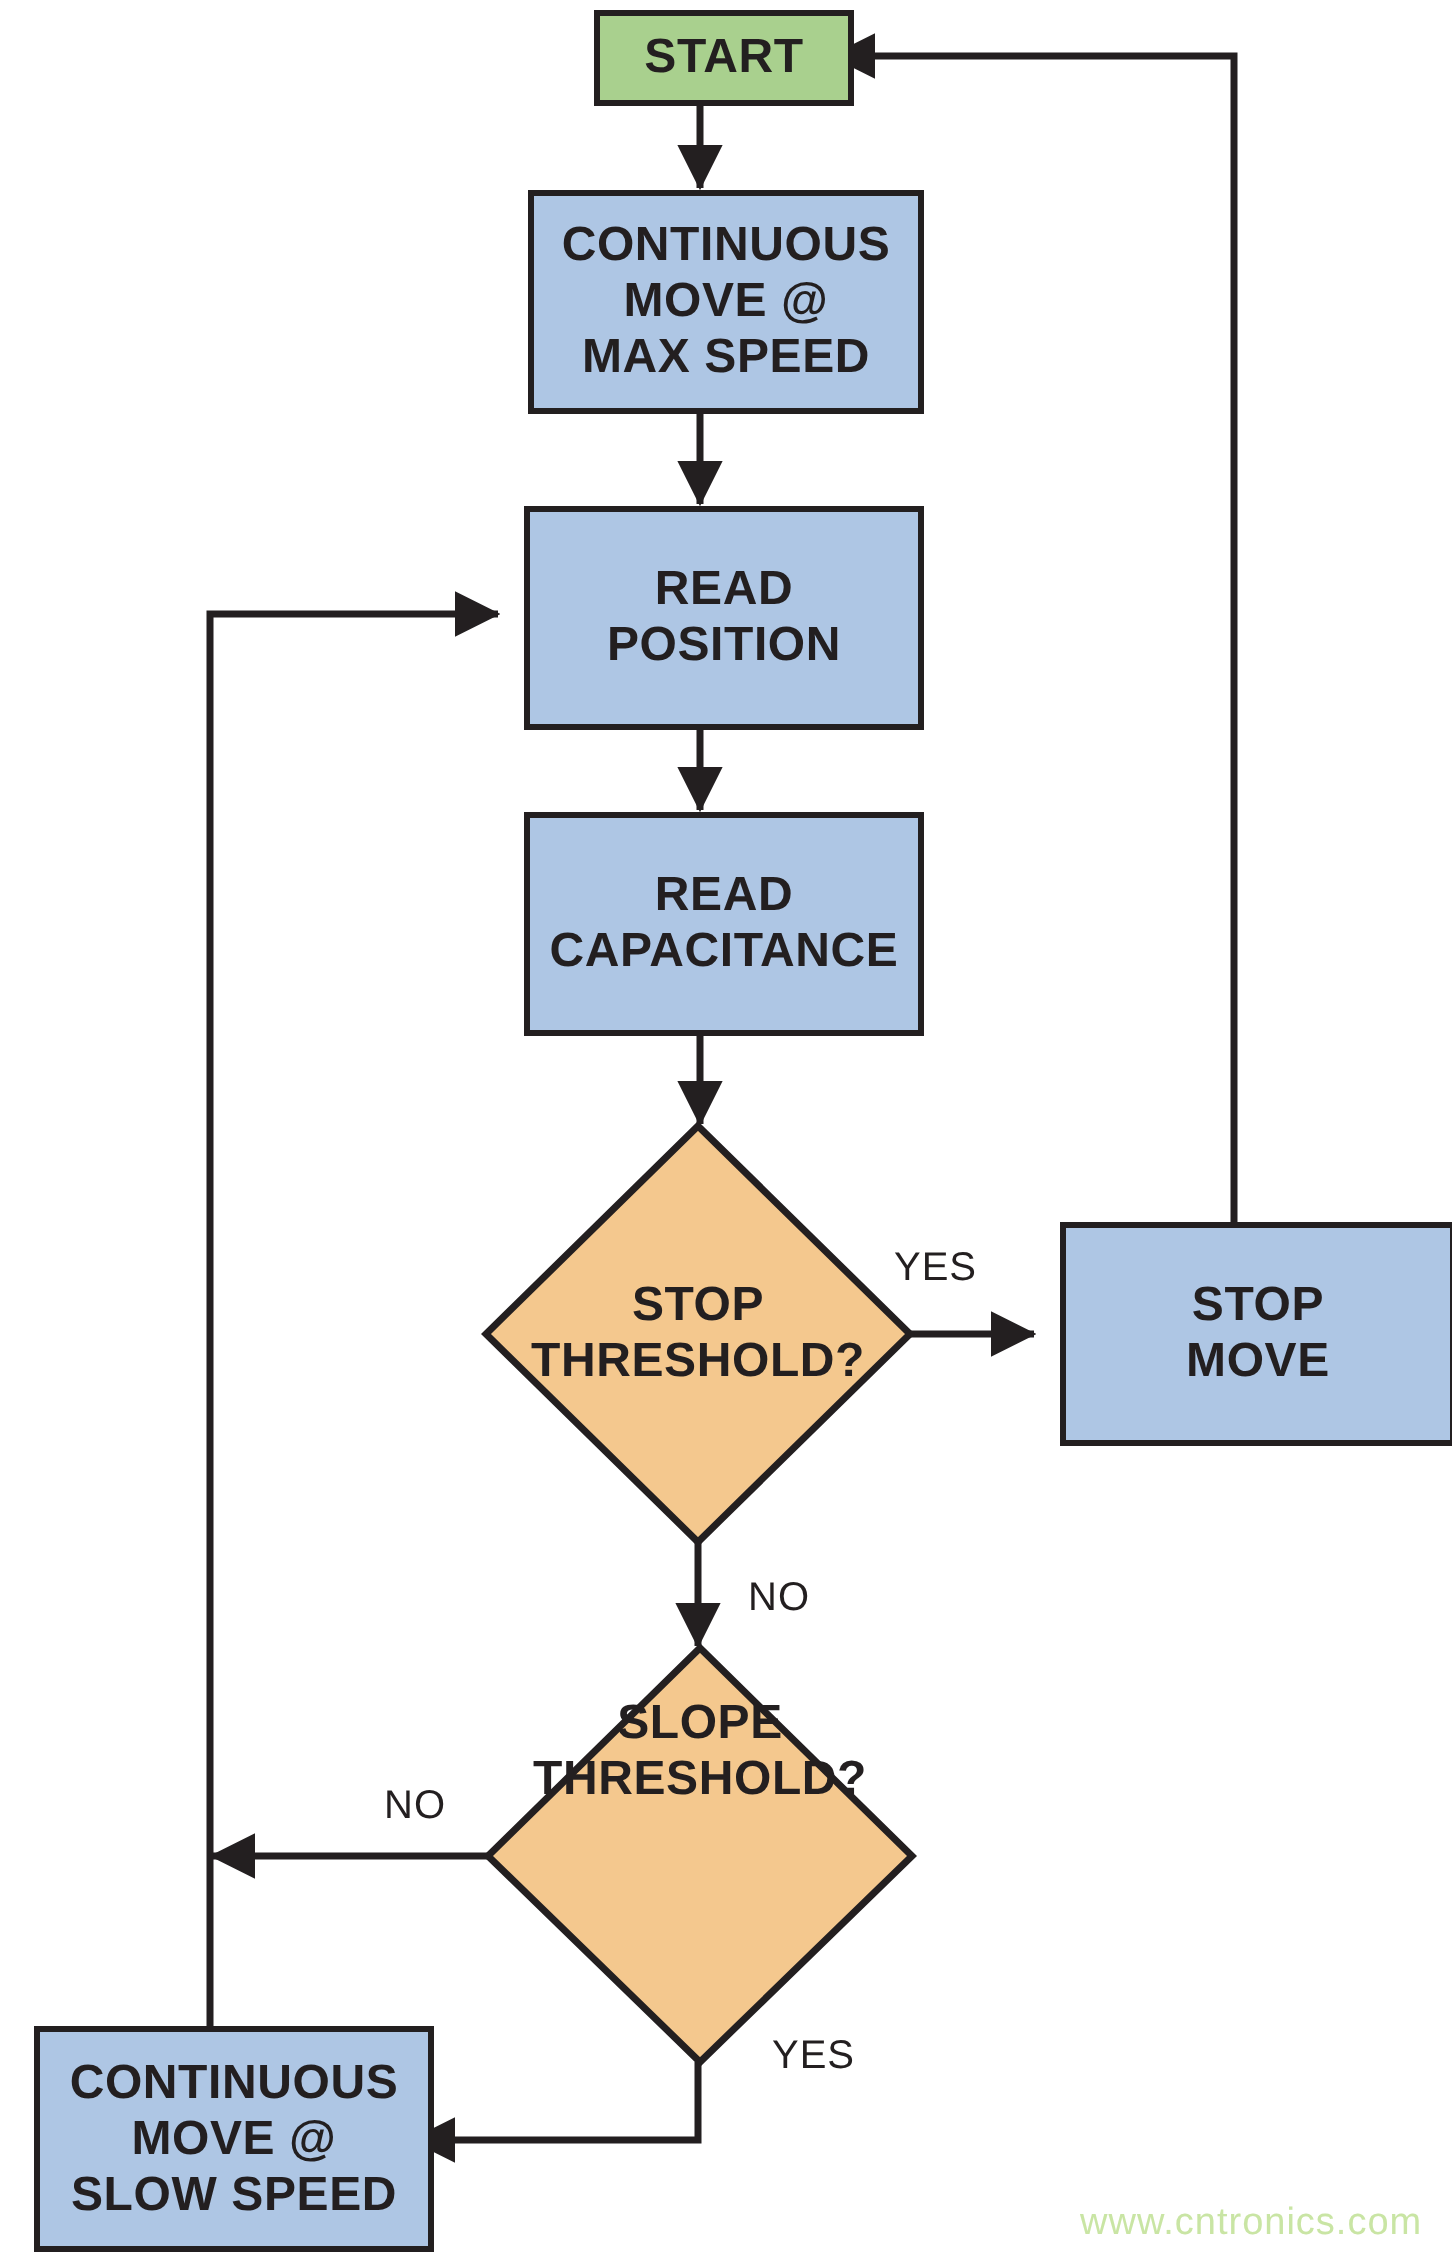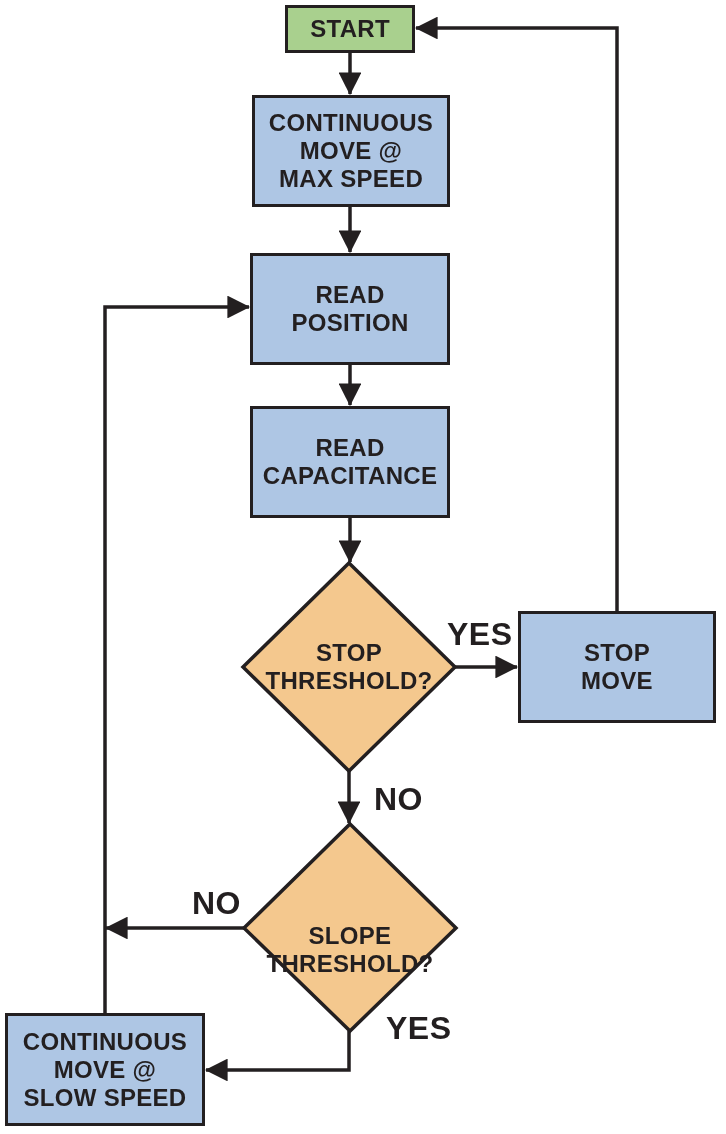--- a/index.html
+++ b/index.html
@@ -40,20 +40,21 @@
     display: flex;
     align-items: center;
     justify-content: center;
     text-align: center;
     font-weight: bold;
     font-size: 24px;
     line-height: 28px;
     letter-spacing: 0.3px;
     color: var(--color-text, #231f20);
     white-space: pre-line;
+    margin-left: 12px;
   }
   .node.terminator { background: var(--color-start-fill, #a9d08e); }
   .node.process    { background: var(--color-process-fill, #aec6e4); text-align: center; }
   .diamond-label {
     position: absolute;
     z-index: 2;
     display: flex;
     align-items: center;
     justify-content: center;
     text-align: center;
@@ -61,22 +62,22 @@
     font-size: 24px;
     line-height: 28px;
     letter-spacing: 0.3px;
     color: var(--color-text, #231f20);
     white-space: pre-line;
     pointer-events: none;
   }
   .edge-label {
     position: absolute;
     z-index: 2;
-    font-weight: bold;
-    font-size: 32px;
+    font-weight: normal;
+    font-size: 20px;
     line-height: 26px;
     letter-spacing: 0.5px;
     color: var(--color-text, #231f20);
   }
   .watermark {
     position: absolute;
     z-index: 2;
     left: 540px;
     top: 1101px;
     font-size: 19px;
@@ -135,33 +136,34 @@
   <div class="diamond-label" style="left:249px; top:629px; width:200px; height:76px;">
     <span>STOP
 THRESHOLD?</span>
   </div>
 
   <div class="node process" style="left:518px; top:611px; width:198px; height:112px;">
     <span>STOP
 MOVE</span>
   </div>
 
-  <div class="diamond-label" style="left:250px; top:912px; width:200px; height:76px;">
+  <div class="diamond-label" style="left:250px; top:838px; width:200px; height:76px;">
     <span>SLOPE
 THRESHOLD?</span>
   </div>
 
   <div class="node process" style="left:5px; top:1013px; width:200px; height:113px;">
     <span>CONTINUOUS
 MOVE @
 SLOW SPEED</span>
   </div>
 
   <div class="edge-label" style="left:447px; top:621px;">YES</div>
 
   <div class="edge-label" style="left:374px; top:786px;">NO</div>
 
   <div class="edge-label" style="left:192px; top:890px;">NO</div>
 
   <div class="edge-label" style="left:386px; top:1015px;">YES</div>
 
+  <div class="watermark">www.cntronics.com</div>
 
 </div>
 
 </body></html>

